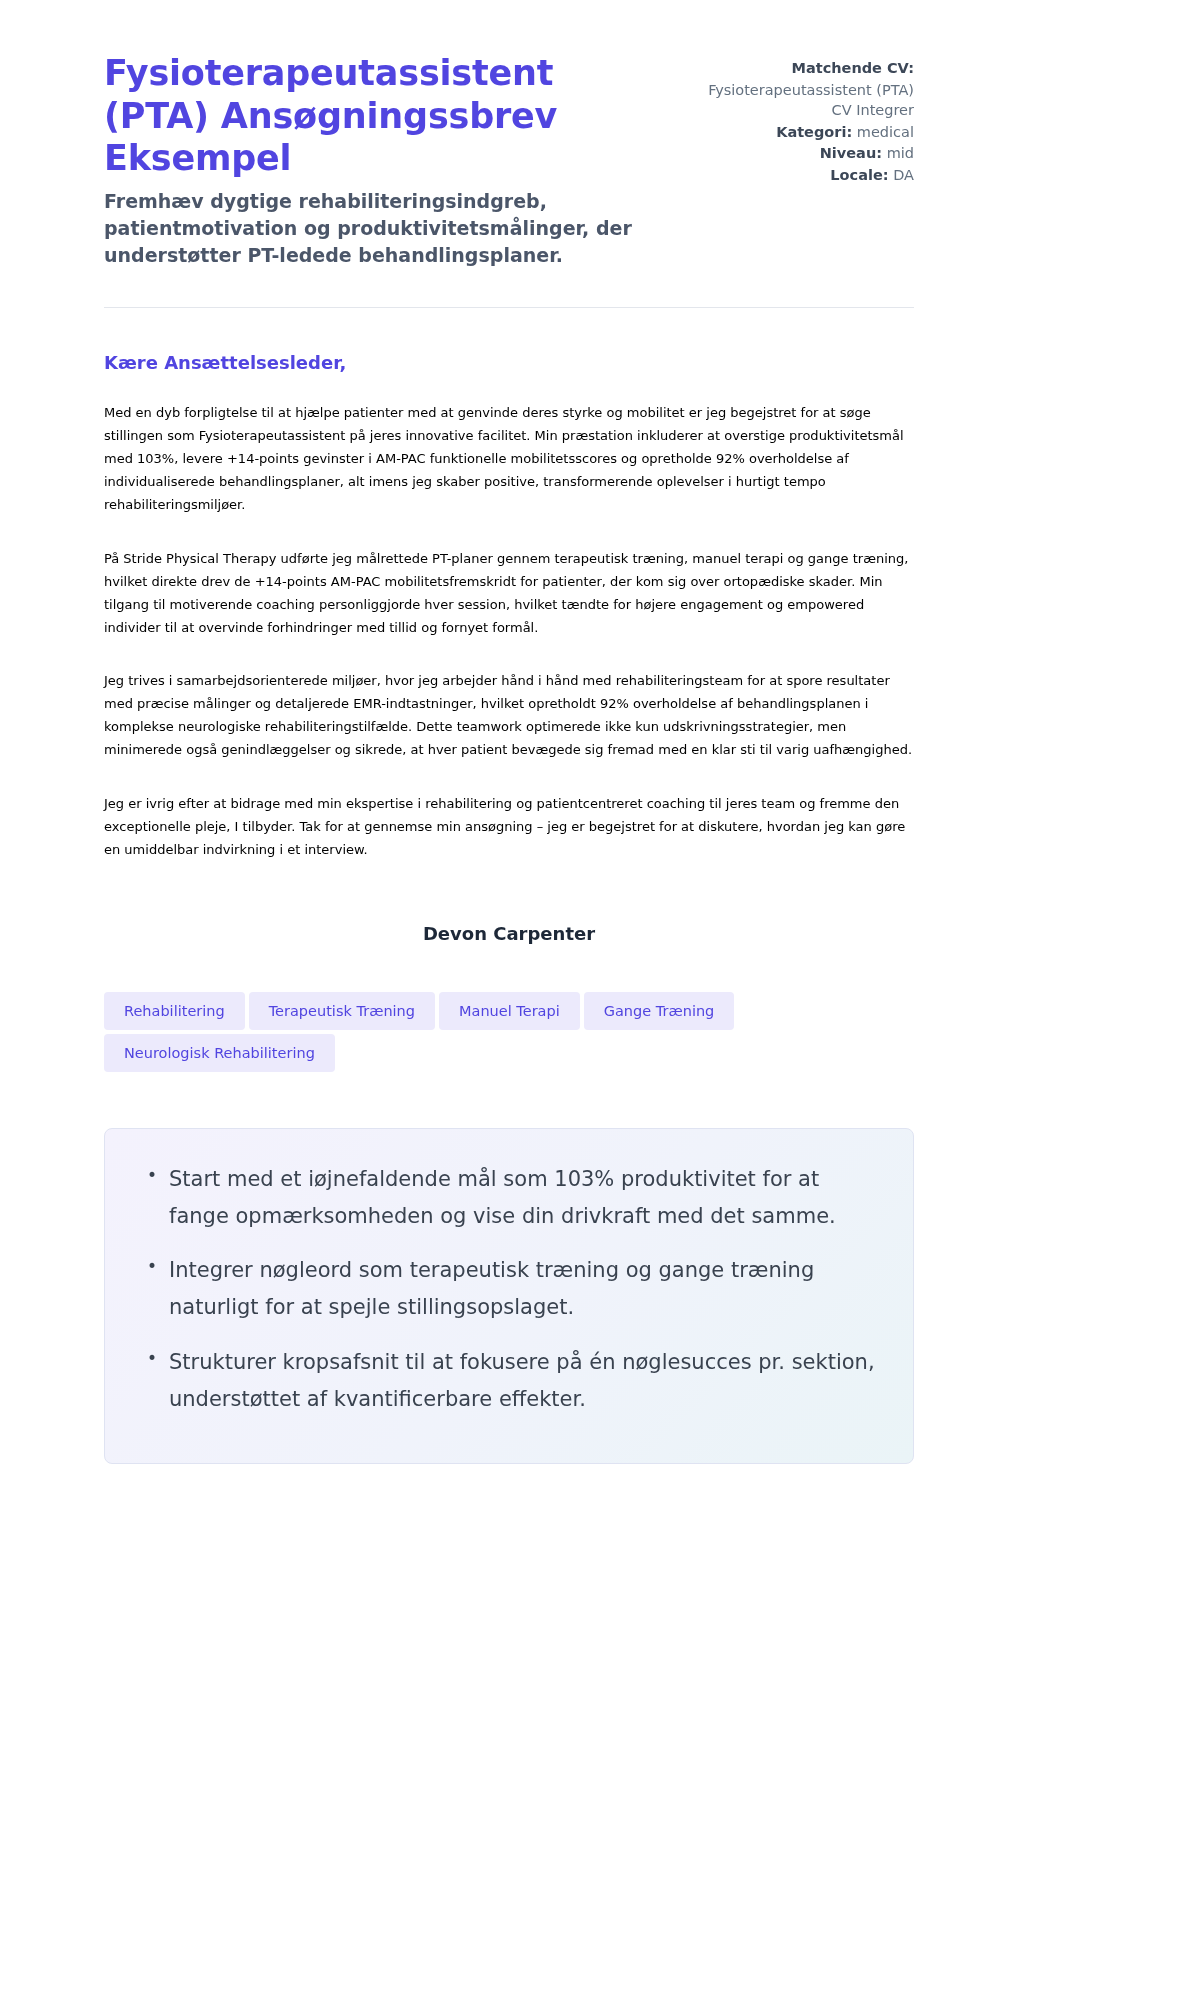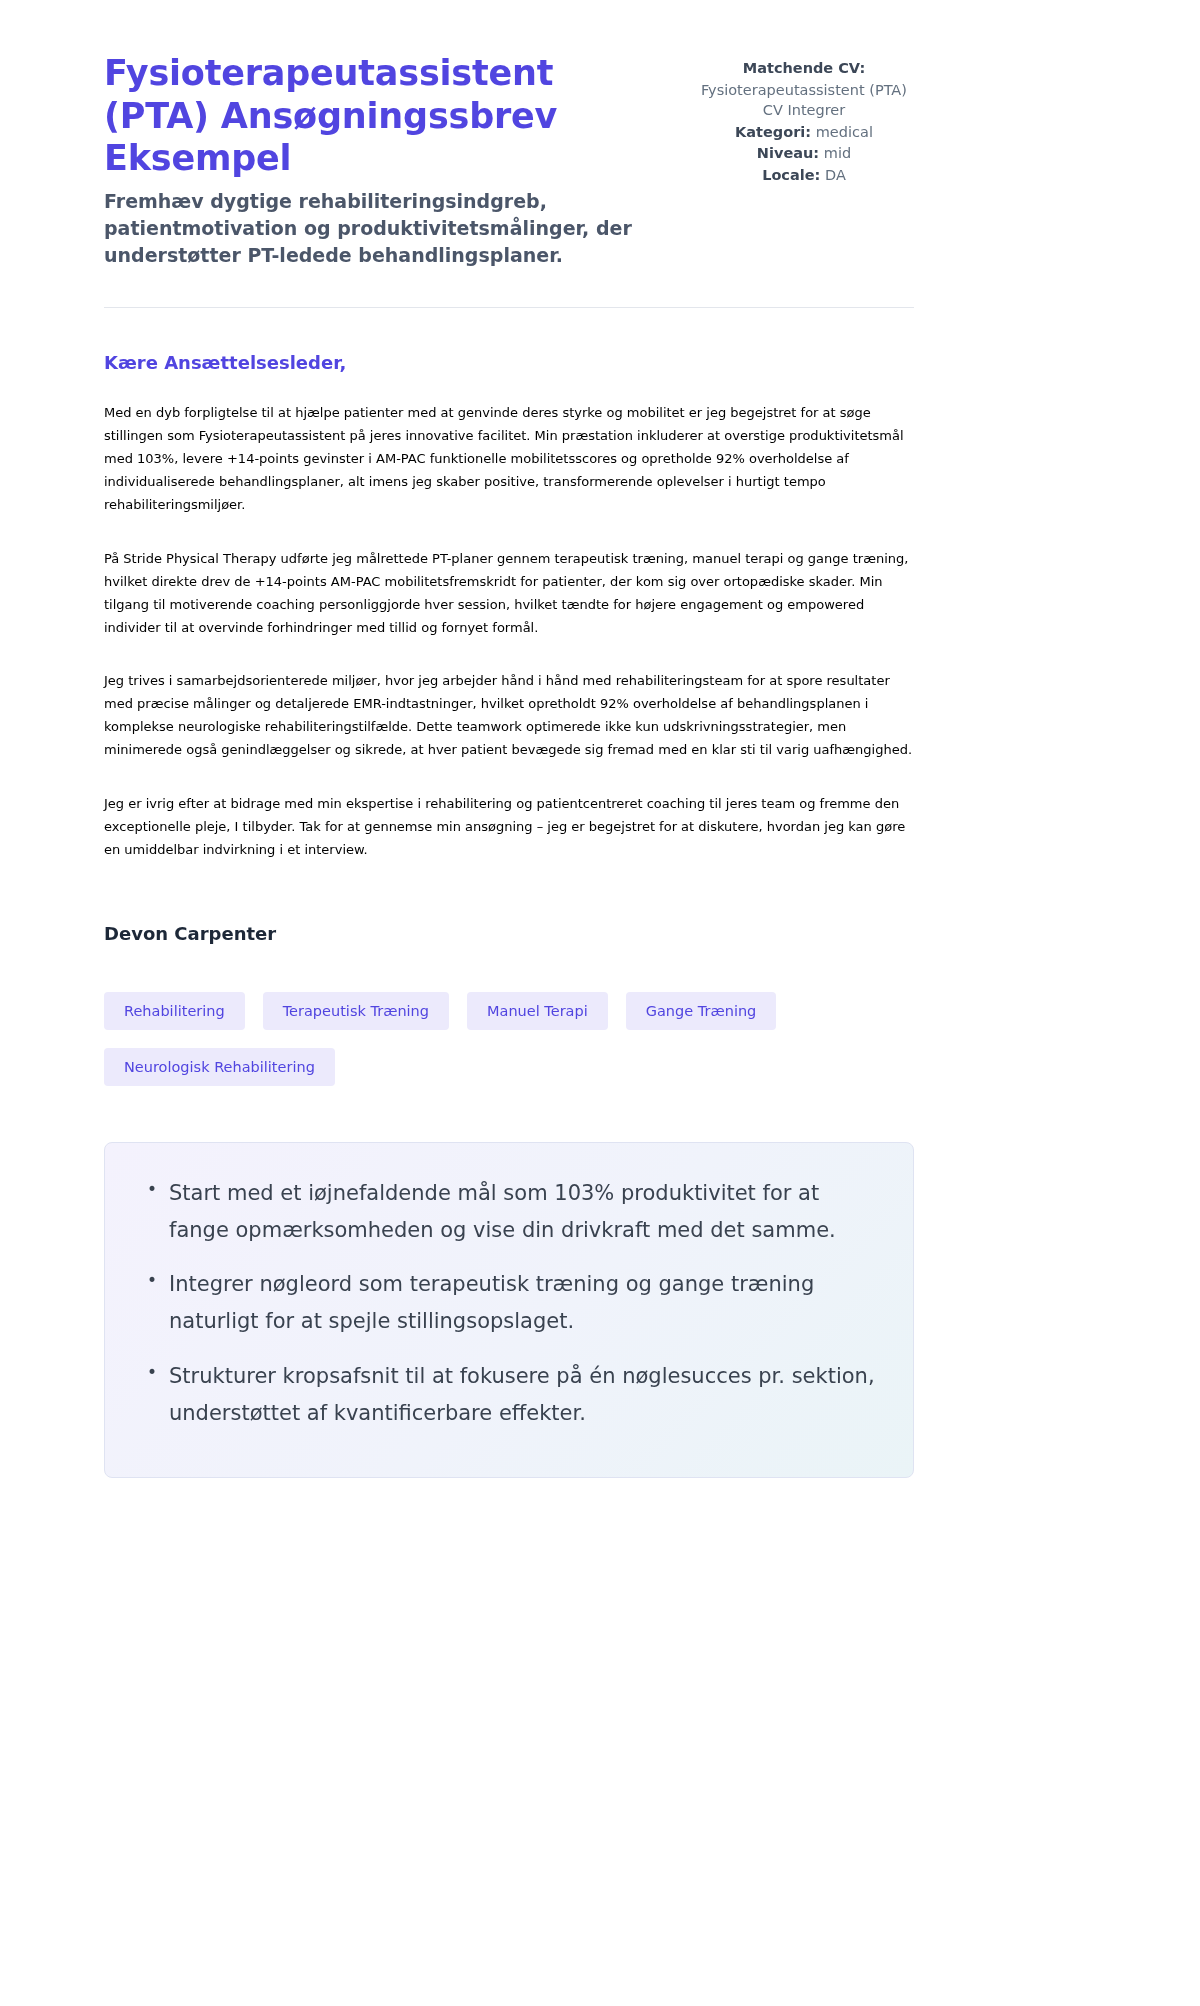--- a/index.html
+++ b/index.html
@@ -45,21 +45,21 @@
   }
   .header-meta {
     flex: 0 0 auto;
     width: 220px;
     text-align: right;
     font-size: 14.5px;
     line-height: 1.42;
     color: #4b5669;
     padding-top: 6px;
   }
-  .meta-row { margin-bottom: 1px; text-align: center; }
+  .meta-row { margin-bottom: 1px; }
   .meta-label { font-weight: 700; color: #3c4757; }
   .meta-value { color: #63707f; }
   .meta-block-value { color: #63707f; display: block; }
 
   .divider {
     border: 0;
     border-top: 1px solid #e3e6ec;
     margin: 38px 0 0 0;
   }
 
@@ -80,33 +80,34 @@
   }
   .para:last-of-type { margin-bottom: 0; }
 
   
   .signature { margin-top: 62px; }
   .sig-name {
     font-size: 18px;
     font-weight: 700;
     color: #1d2838;
     margin: 0 0 4px 0;
+    text-align: center;
   }
   .sig-role {
     font-size: 17.5px;
     color: #5b6776;
     margin: 0;
   }
 
   
   .tag-row {
     margin-top: 48px;
     display: flex;
     flex-wrap: wrap;
-    gap: 18px;
+    gap: 4px;
   }
   .tag {
     background: #eceafc;
     color: #5145e0;
     font-size: 14.5px;
     padding: 11px 20px;
     border-radius: 4px;
     white-space: nowrap;
   }
 

